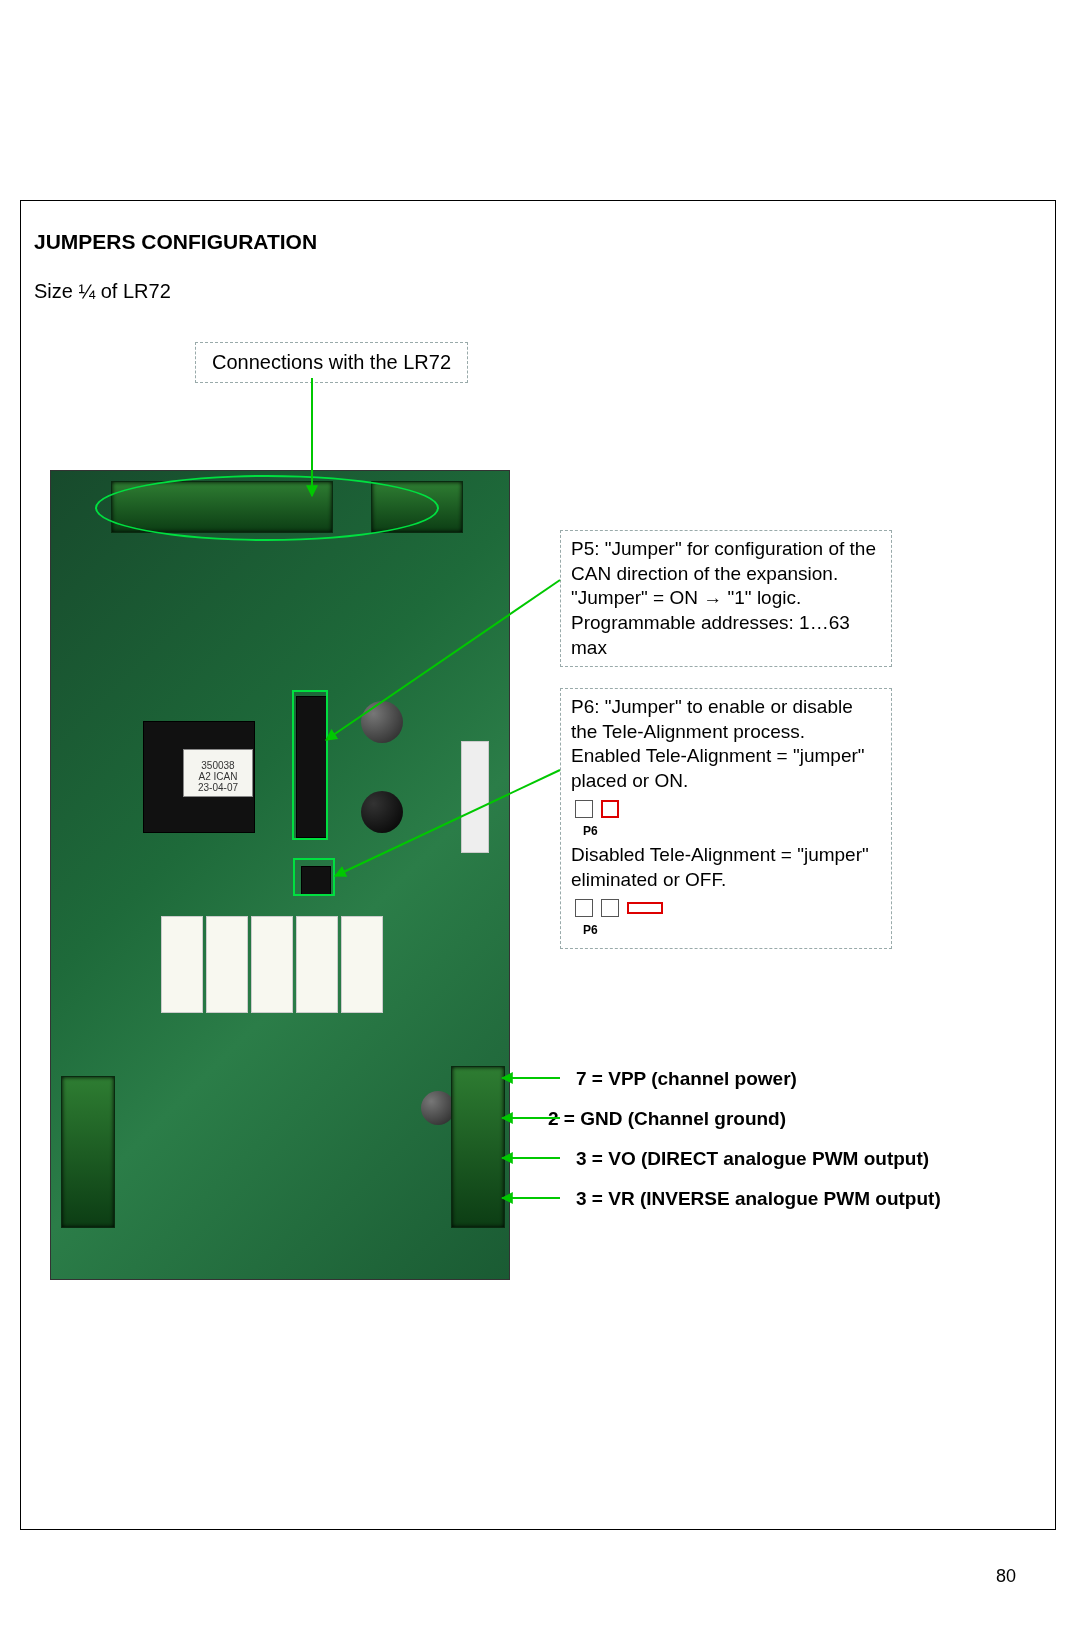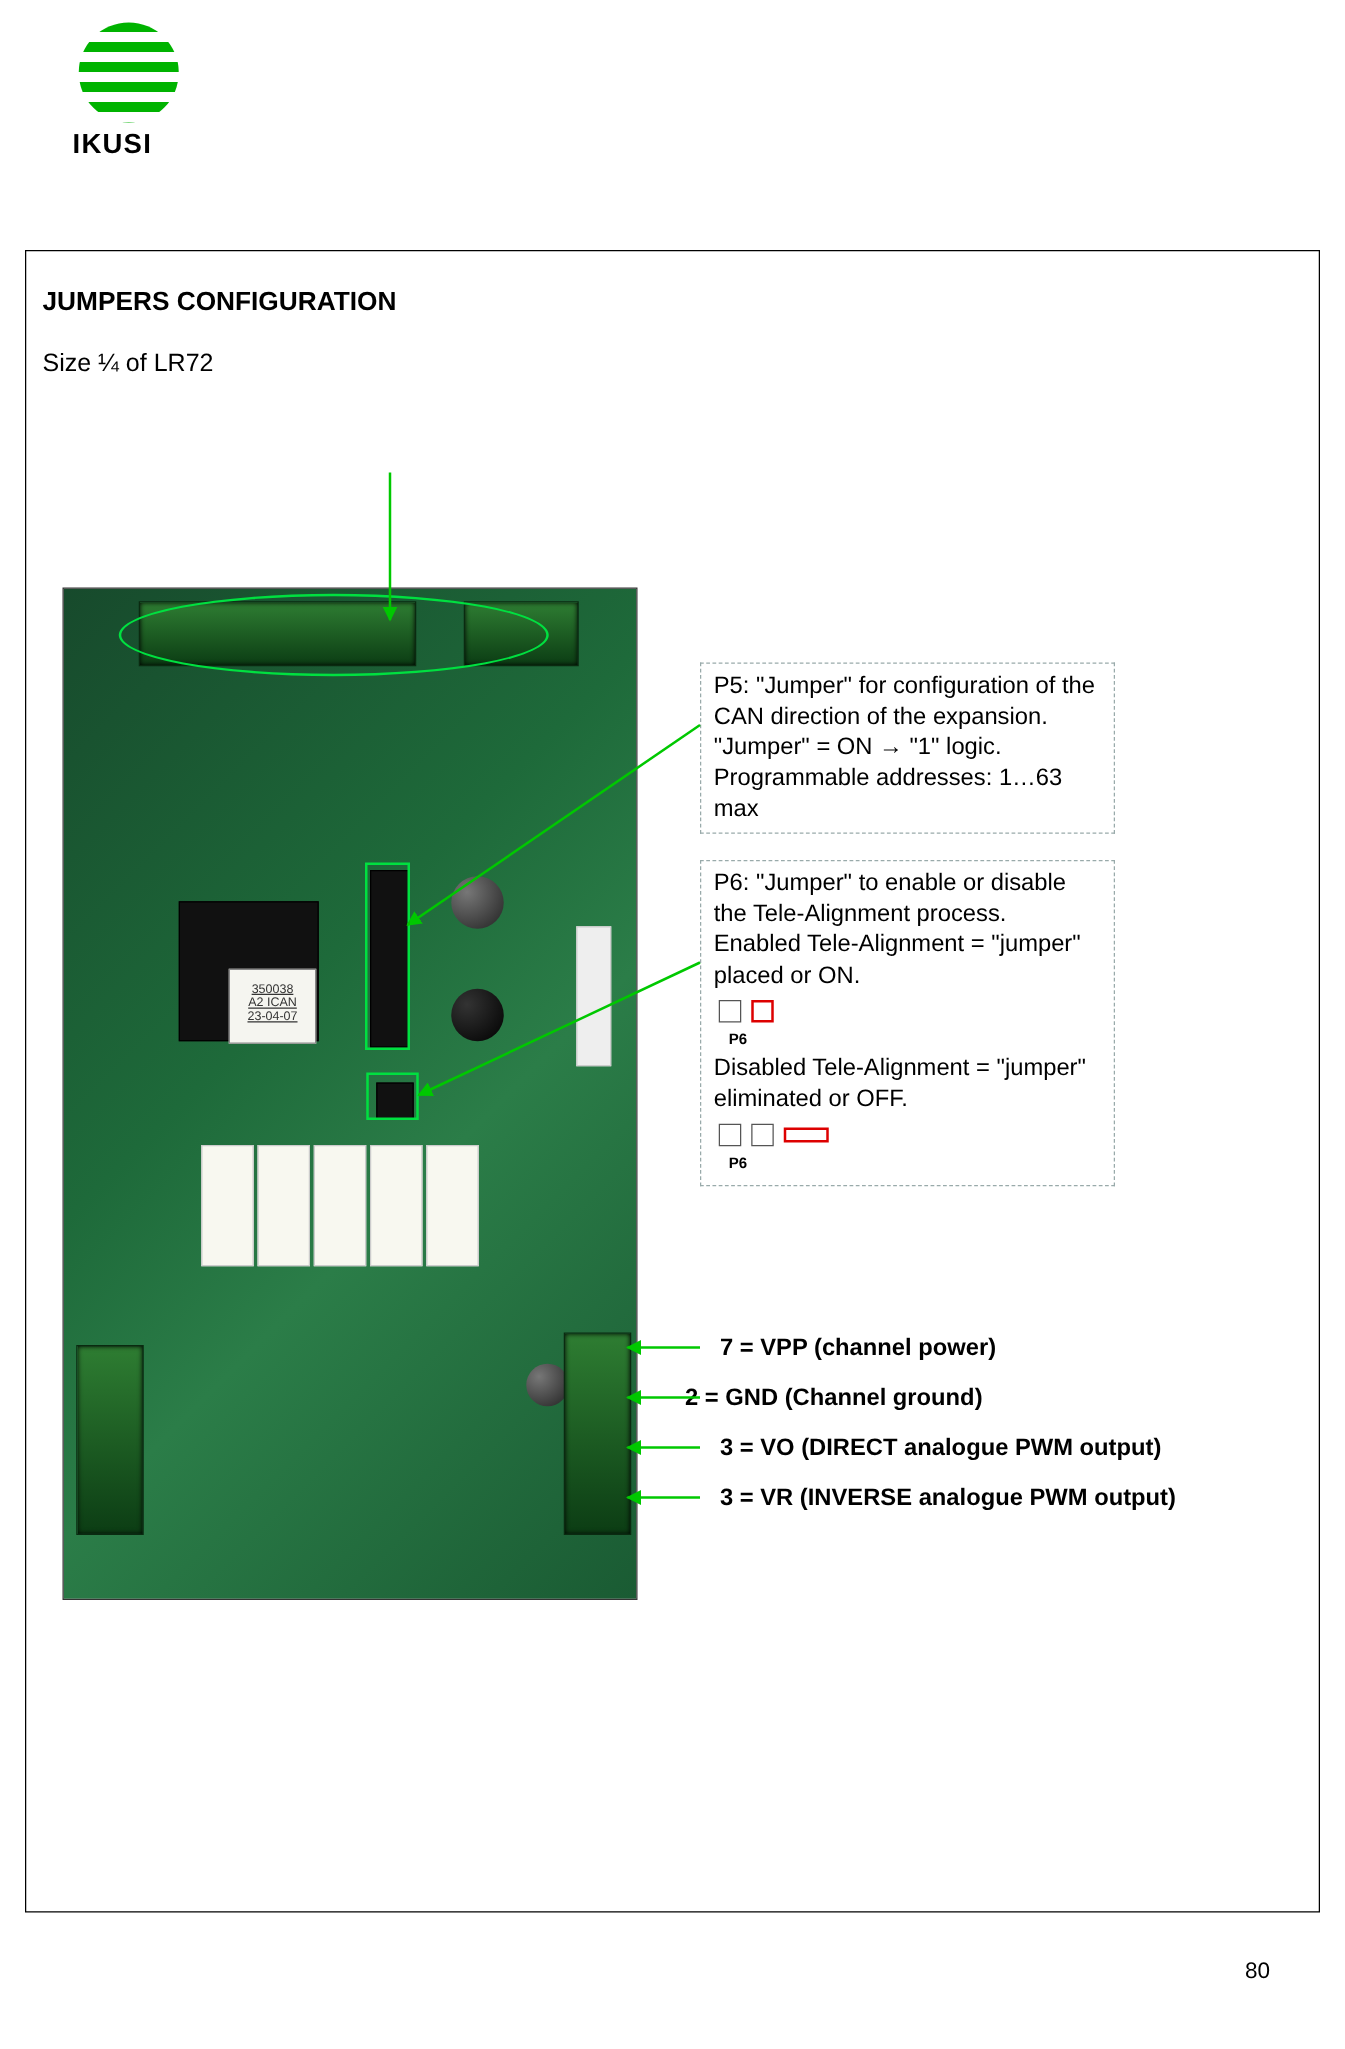--- a/index.html
+++ b/index.html
@@ -199,42 +199,39 @@
     right: 60px;
     top: 1566px;
     font-size: 18px;
   }
 </style>
 </head>
 <body>
 
 <div class="page">
 
-  <div class="logo">
-    <div class="logo-stripes"></div>
-    <div class="logo-text">IKUSI</div>
-  </div>
 
   <div class="frame"></div>
 
   <div class="title">JUMPERS CONFIGURATION</div>
   <div class="size">Size ¼ of LR72</div>
 
+  <div class="conn-box">Connections with the LR72</div>
 
   <div class="pcb">
 
     <div class="pcb-terminal" style="left:60px; top:10px; width:220px; height:50px;"></div>
     <div class="pcb-terminal" style="left:320px; top:10px; width:90px; height:50px;"></div>
 
     <div class="pcb-cap" style="left:310px; top:230px; width:42px; height:42px;"></div>
     <div class="pcb-cap" style="left:310px; top:320px; width:42px; height:42px; background:radial-gradient(circle at 30% 30%, #333, #000);"></div>
     <div class="pcb-cap" style="left:370px; top:620px; width:34px; height:34px;"></div>
 
     <div class="pcb-chip-black" style="left:92px; top:250px; width:110px; height:110px;"></div>
-    <div class="pcb-chip" style="left:132px; top:304px; width:70px; height:60px;text-decoration:underline;">
+    <div class="pcb-chip" style="left:132px; top:278px; width:70px; height:48px;">
       <div>350038</div>
       <div>A2 ICAN</div>
       <div>23-04-07</div>
     </div>
 
     <div class="pcb-jumper" style="left:245px; top:225px; width:30px; height:140px;"></div>
 
     <div class="pcb-jumper" style="left:250px; top:395px; width:28px; height:28px;"></div>
 
     <div class="pcb-white-conn" style="left:410px; top:270px; width:26px; height:110px;"></div>

